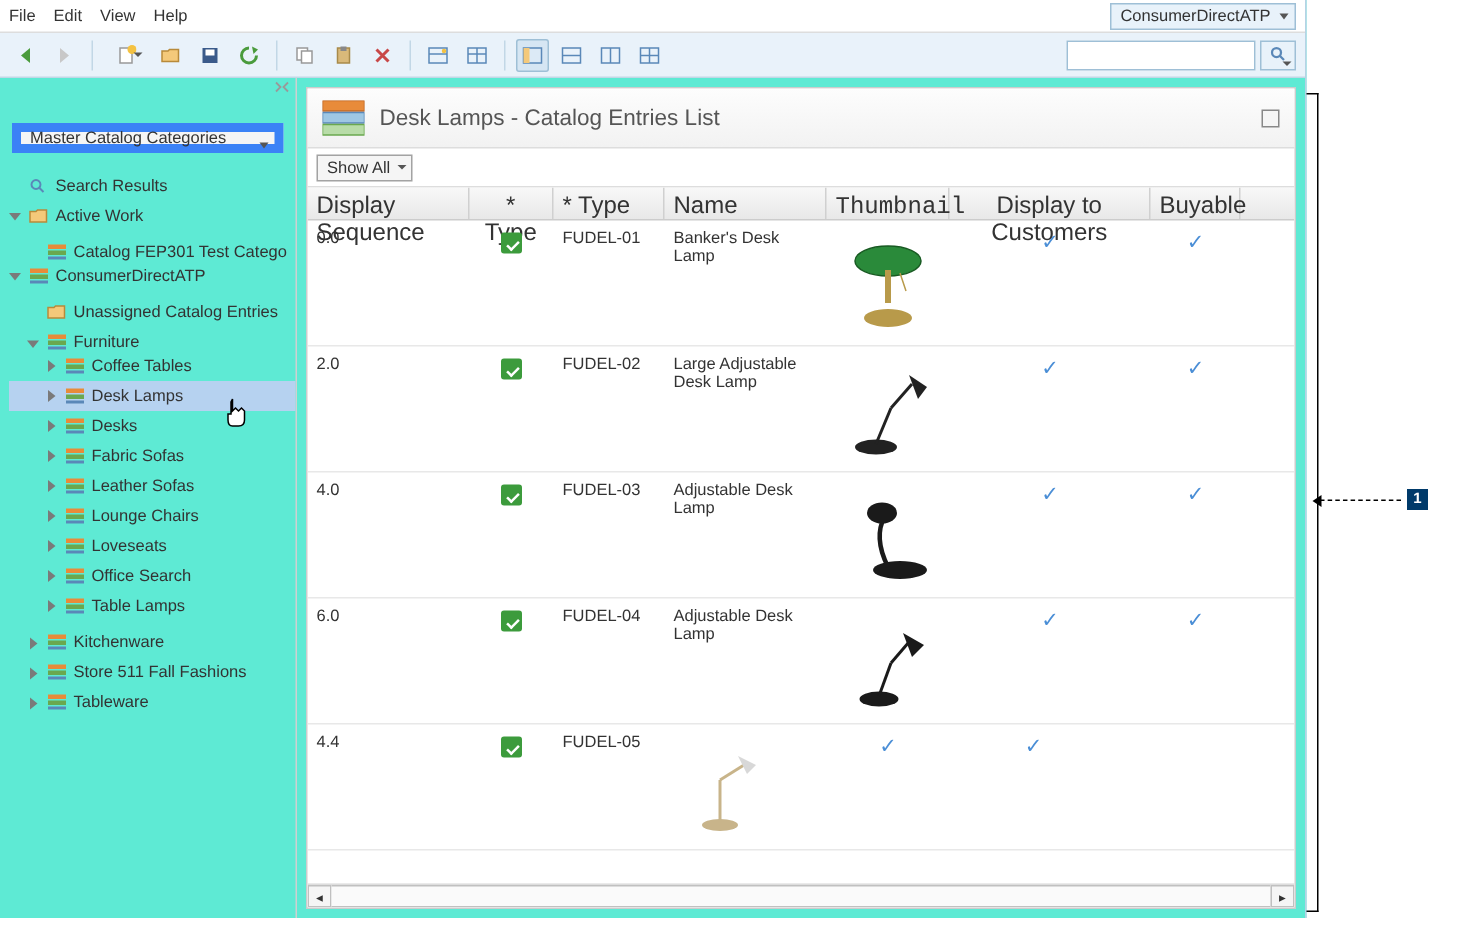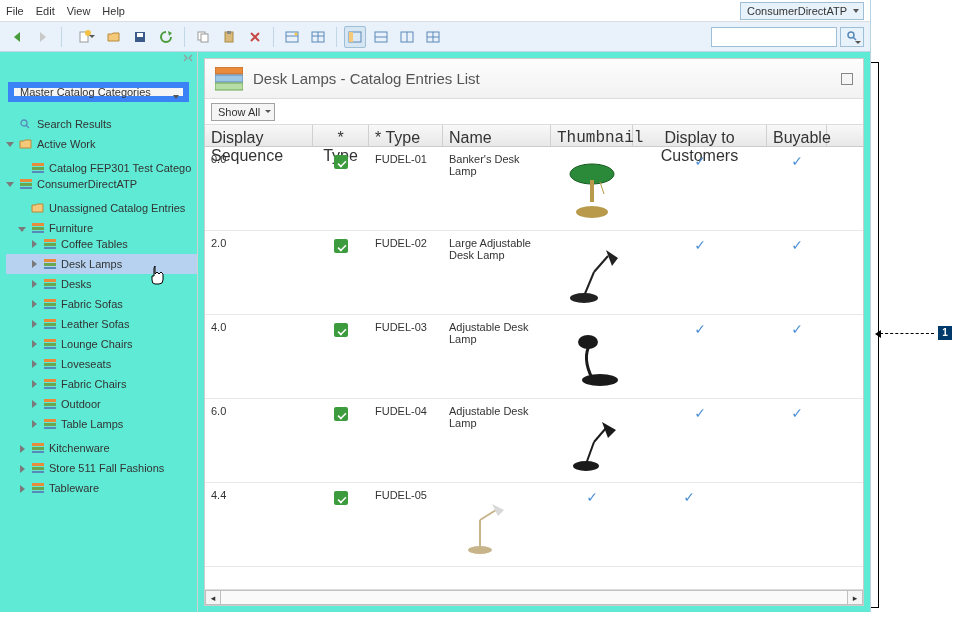--- a/index.html
+++ b/index.html
@@ -663,30 +663,21 @@
             </svg>
           <span>Loveseats</span>
         </div>
         <div class="tree-node indent-3">
           <span class="twisty closed"></span>
           <svg class="node-icon">
               <rect x="1" y="1" width="12" height="3" fill="#e88b3a"></rect>
               <rect x="1" y="5" width="12" height="3" fill="#6aa84f"></rect>
               <rect x="1" y="9" width="12" height="2" fill="#5a88b8"></rect>
             </svg>
-          <span>Fabric Chairs</span>
-        </div>
-        <div class="tree-node indent-3">
-          <span class="twisty closed"></span>
-          <svg class="node-icon">
-              <rect x="1" y="1" width="12" height="3" fill="#e88b3a"></rect>
-              <rect x="1" y="5" width="12" height="3" fill="#6aa84f"></rect>
-              <rect x="1" y="9" width="12" height="2" fill="#5a88b8"></rect>
-            </svg>
-          <span>Outdoor</span>
+          <span>Office Search</span>
         </div>
         <div class="tree-node indent-3">
           <span class="twisty closed"></span>
           <svg class="node-icon">
               <rect x="1" y="1" width="12" height="3" fill="#e88b3a"></rect>
               <rect x="1" y="5" width="12" height="3" fill="#6aa84f"></rect>
               <rect x="1" y="9" width="12" height="2" fill="#5a88b8"></rect>
             </svg>
           <span>Table Lamps</span>
         </div>

